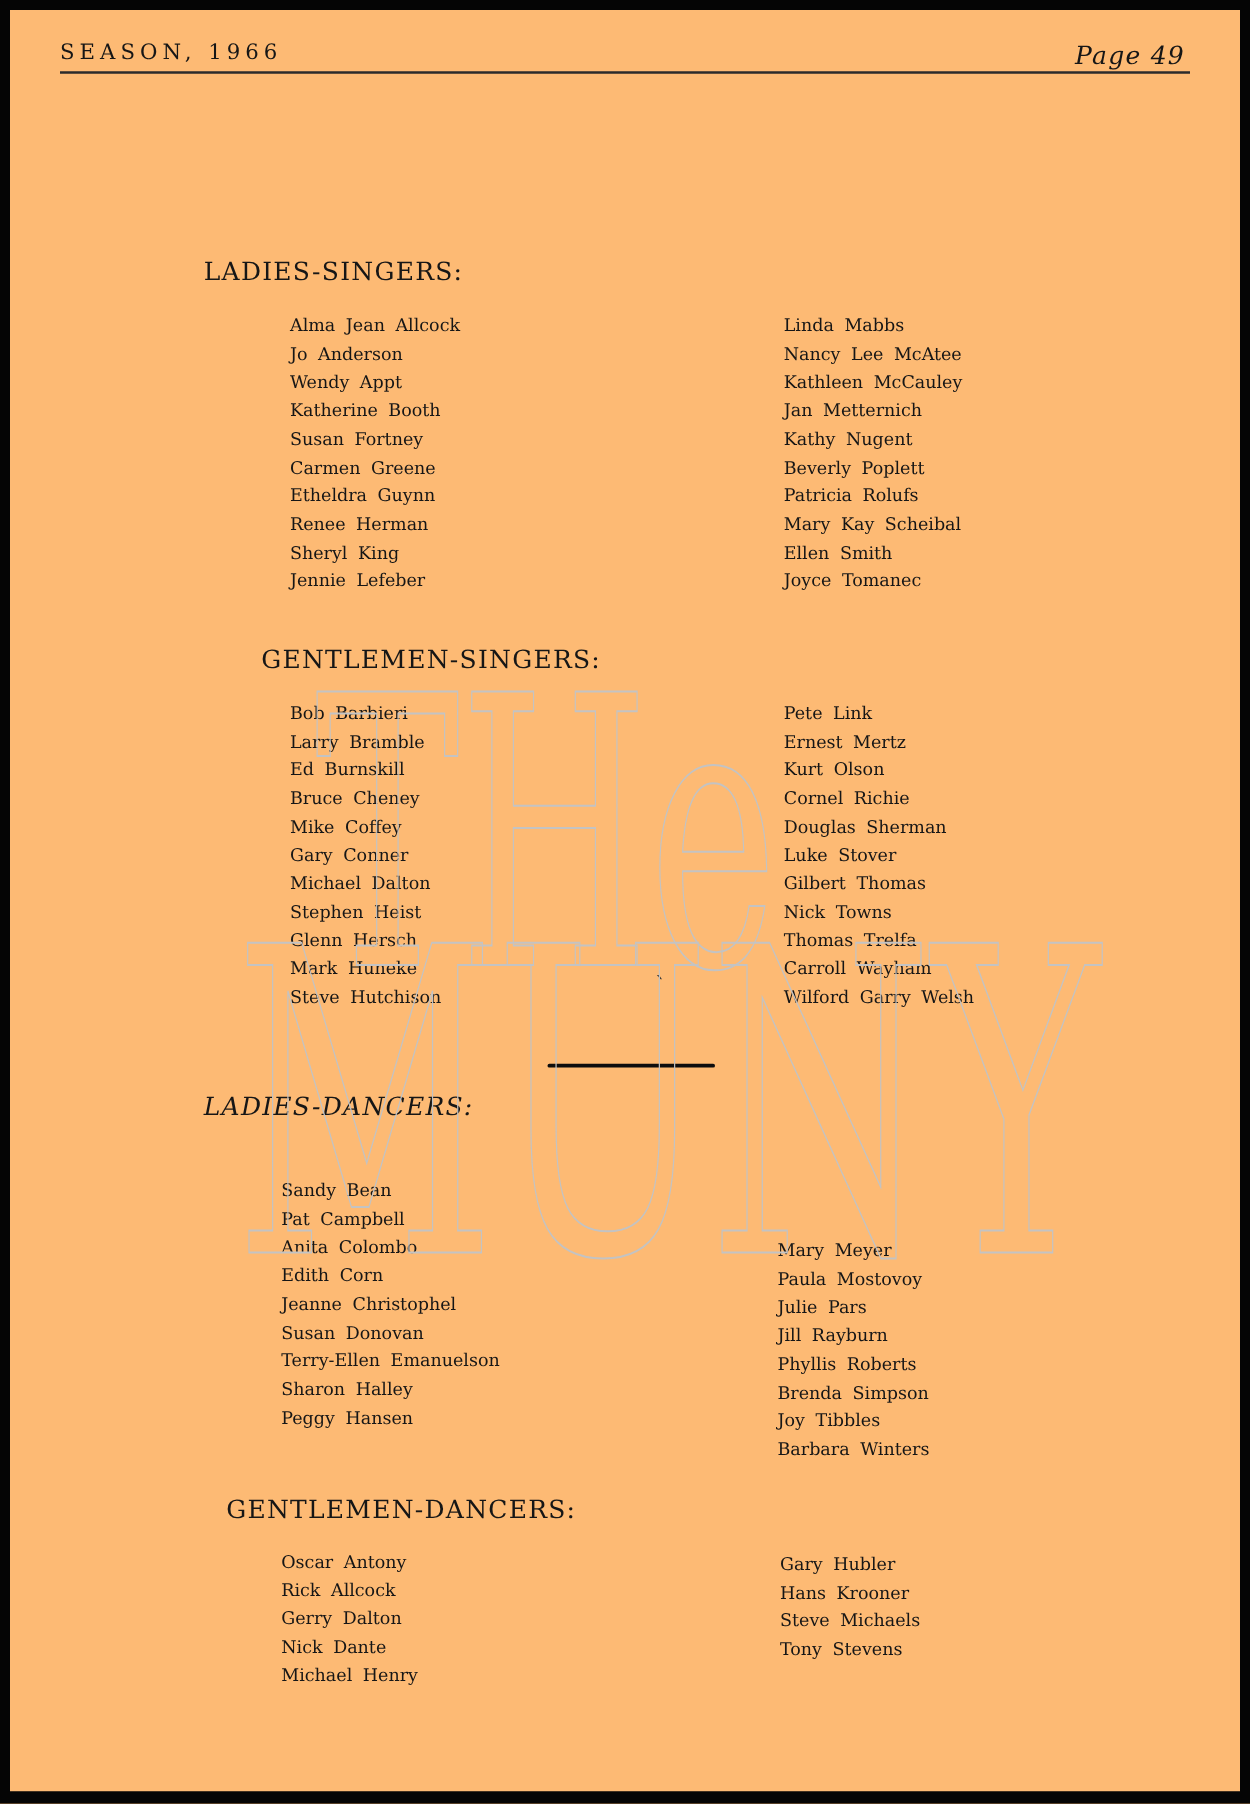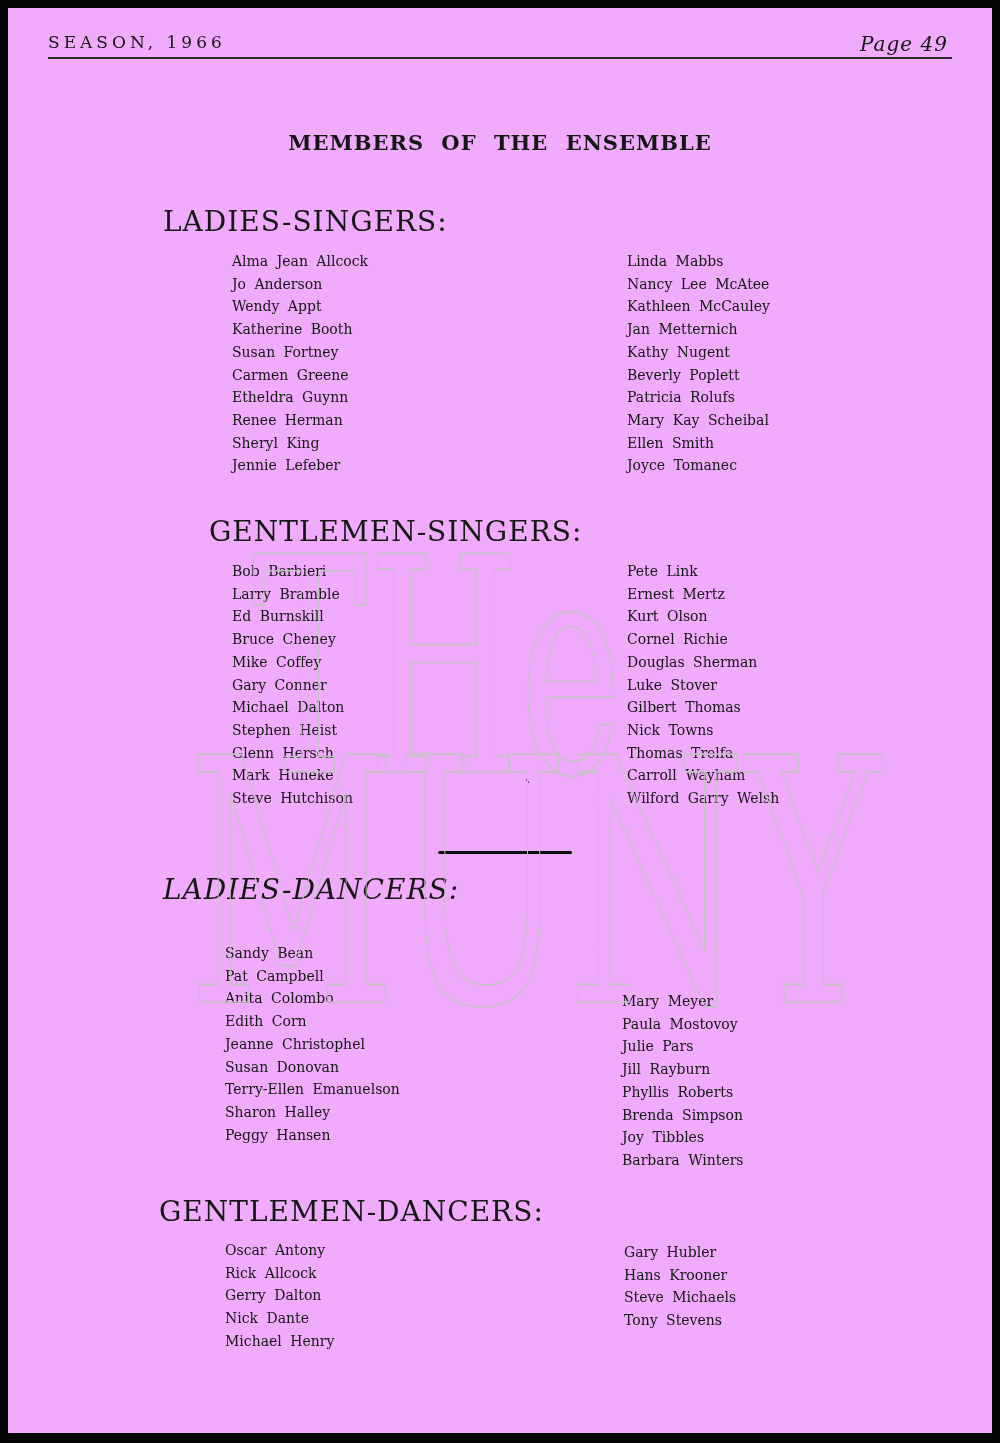--- a/index.html
+++ b/index.html
@@ -1,20 +1,20 @@
 <!DOCTYPE html>
 <html><head>
 <meta charset="utf-8">
 <style>
   html, body { margin: 0; padding: 0; background: #000; }
   .page {
     position: relative;
     width: 1000px;
     height: 1443px;
-    background: #f0abfc;
+    background: #fdba74;
     font-family: "DejaVu Serif", serif;
     color: #161616;
     overflow: hidden;
   }
   .frame {
     position: absolute; inset: 0;
     border: 8px solid #050505;
     border-bottom-width: 10px;
     pointer-events: none;
     z-index: 10;
@@ -36,21 +36,21 @@
   }
   .page-title {
     position: absolute; left: 0; top: 130px; width: 100%;
     margin: 0; text-align: center;
     font-size: 21px; font-weight: bold;
     letter-spacing: 1px; word-spacing: 9px;
     z-index: 2;
   }
   .section-heading {
     position: absolute;
-    font-size: 28px; letter-spacing: 1px;
+    font-size: 20px; letter-spacing: 1px;
     z-index: 2;
   }
   .name-col {
     position: absolute;
     font-size: 14px; line-height: 22.7px;
     word-spacing: 4px;
     z-index: 2;
   }
   .member-name { white-space: nowrap; }
   .section-divider {
@@ -77,21 +77,20 @@
 </style>
 </head>
 <body>
 
 <div class="page">
 
   <span class="header-left">SEASON, 1966</span>
   <span class="header-right">Page 49</span>
   <div class="header-rule"></div>
 
-  <h1 class="page-title">MEMBERS OF THE ENSEMBLE</h1>
 
   <div id="sections">
       <div class="section-heading" style="left: 163px; top: 205px;">LADIES-SINGERS:</div>
       <div class="name-col" style="left: 232px; top: 250px;">
         <div class="member-name">Alma Jean Allcock</div>
         <div class="member-name">Jo Anderson</div>
         <div class="member-name">Wendy Appt</div>
         <div class="member-name">Katherine Booth</div>
         <div class="member-name">Susan Fortney</div>
         <div class="member-name">Carmen Greene</div>
@@ -154,21 +153,21 @@
       <div class="name-col" style="left: 622px; top: 942px; margin-top: 48px;">
         <div class="member-name">Mary Meyer</div>
         <div class="member-name">Paula Mostovoy</div>
         <div class="member-name">Julie Pars</div>
         <div class="member-name">Jill Rayburn</div>
         <div class="member-name">Phyllis Roberts</div>
         <div class="member-name">Brenda Simpson</div>
         <div class="member-name">Joy Tibbles</div>
         <div class="member-name">Barbara Winters</div>
       </div>
-      <div class="section-heading" style="left: 159px; top: 1195px;">GENTLEMEN-DANCERS:</div>
+      <div class="section-heading" style="left: 181px; top: 1195px;">GENTLEMEN-DANCERS:</div>
       <div class="name-col" style="left: 225px; top: 1239px;">
         <div class="member-name">Oscar Antony</div>
         <div class="member-name">Rick Allcock</div>
         <div class="member-name">Gerry Dalton</div>
         <div class="member-name">Nick Dante</div>
         <div class="member-name">Michael Henry</div>
       </div>
       <div class="name-col" style="left: 624px; top: 1241px;">
         <div class="member-name">Gary Hubler</div>
         <div class="member-name">Hans Krooner</div>

